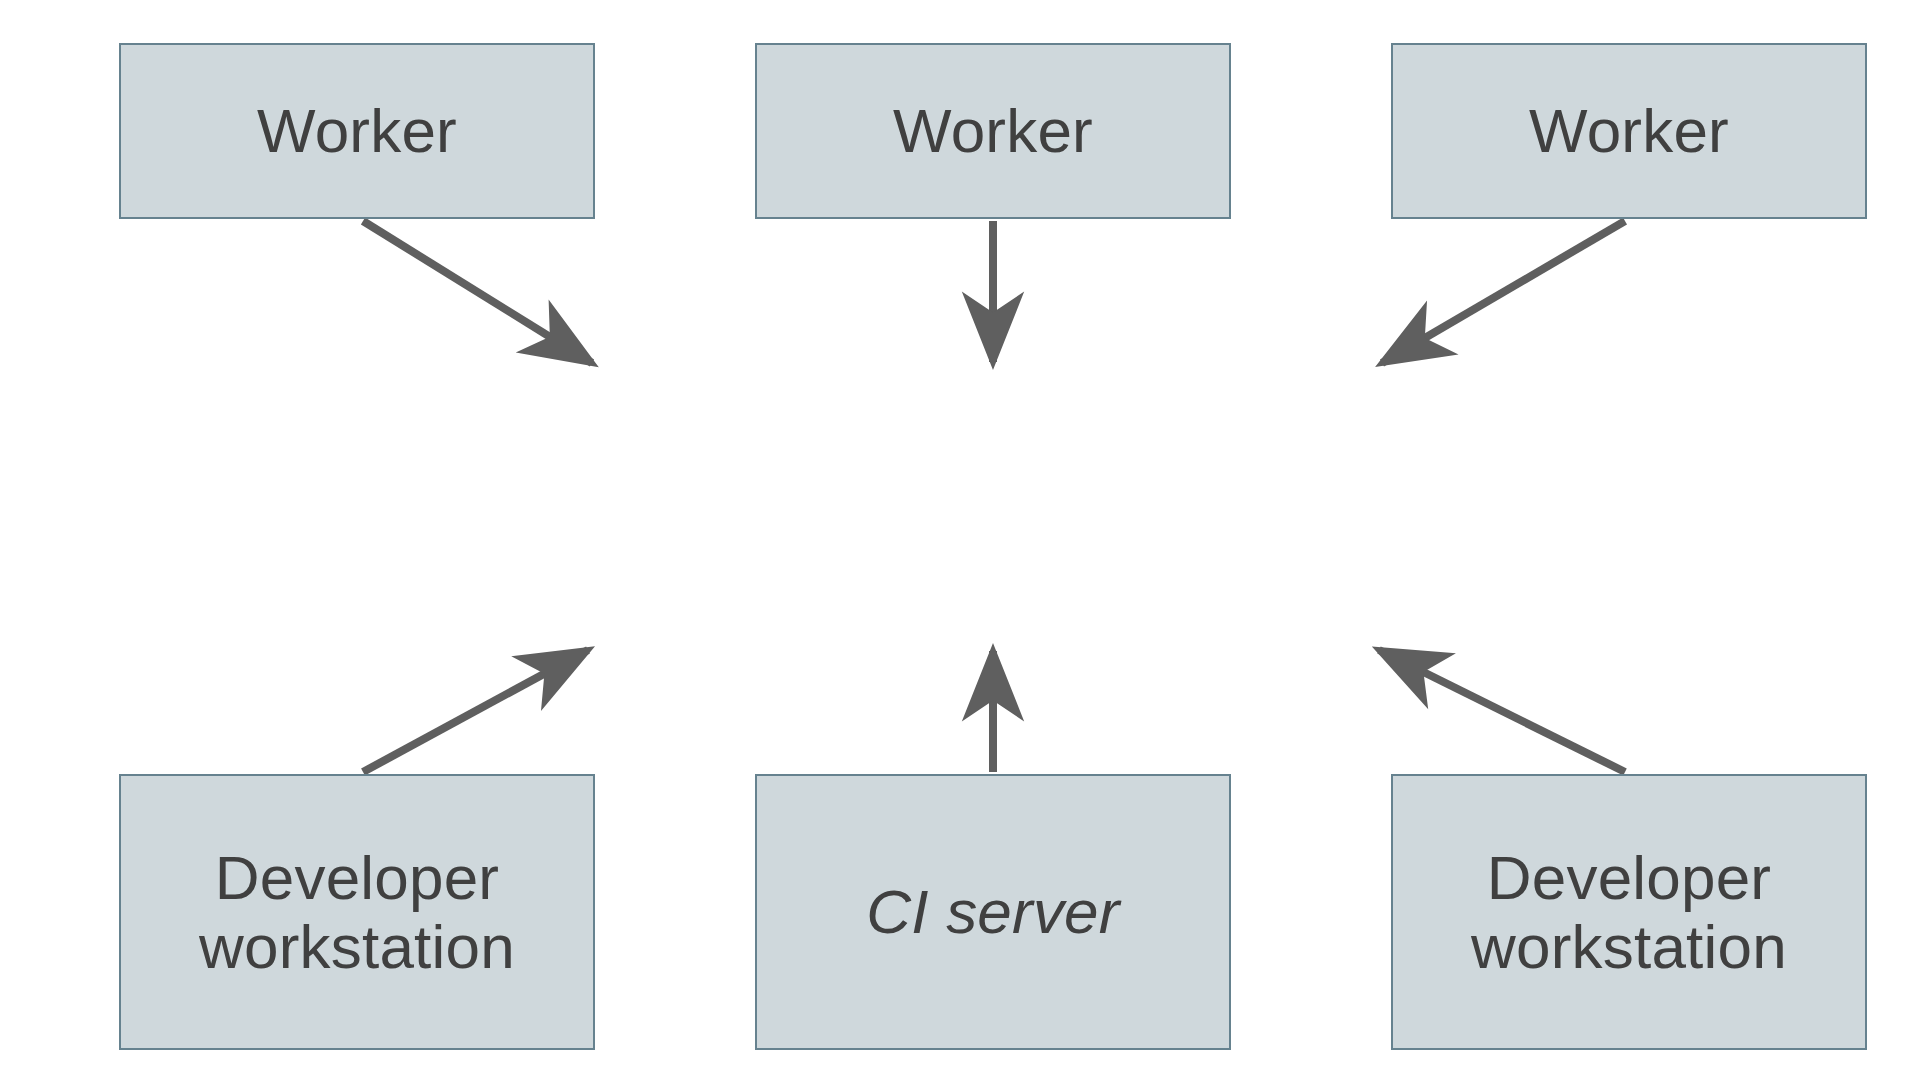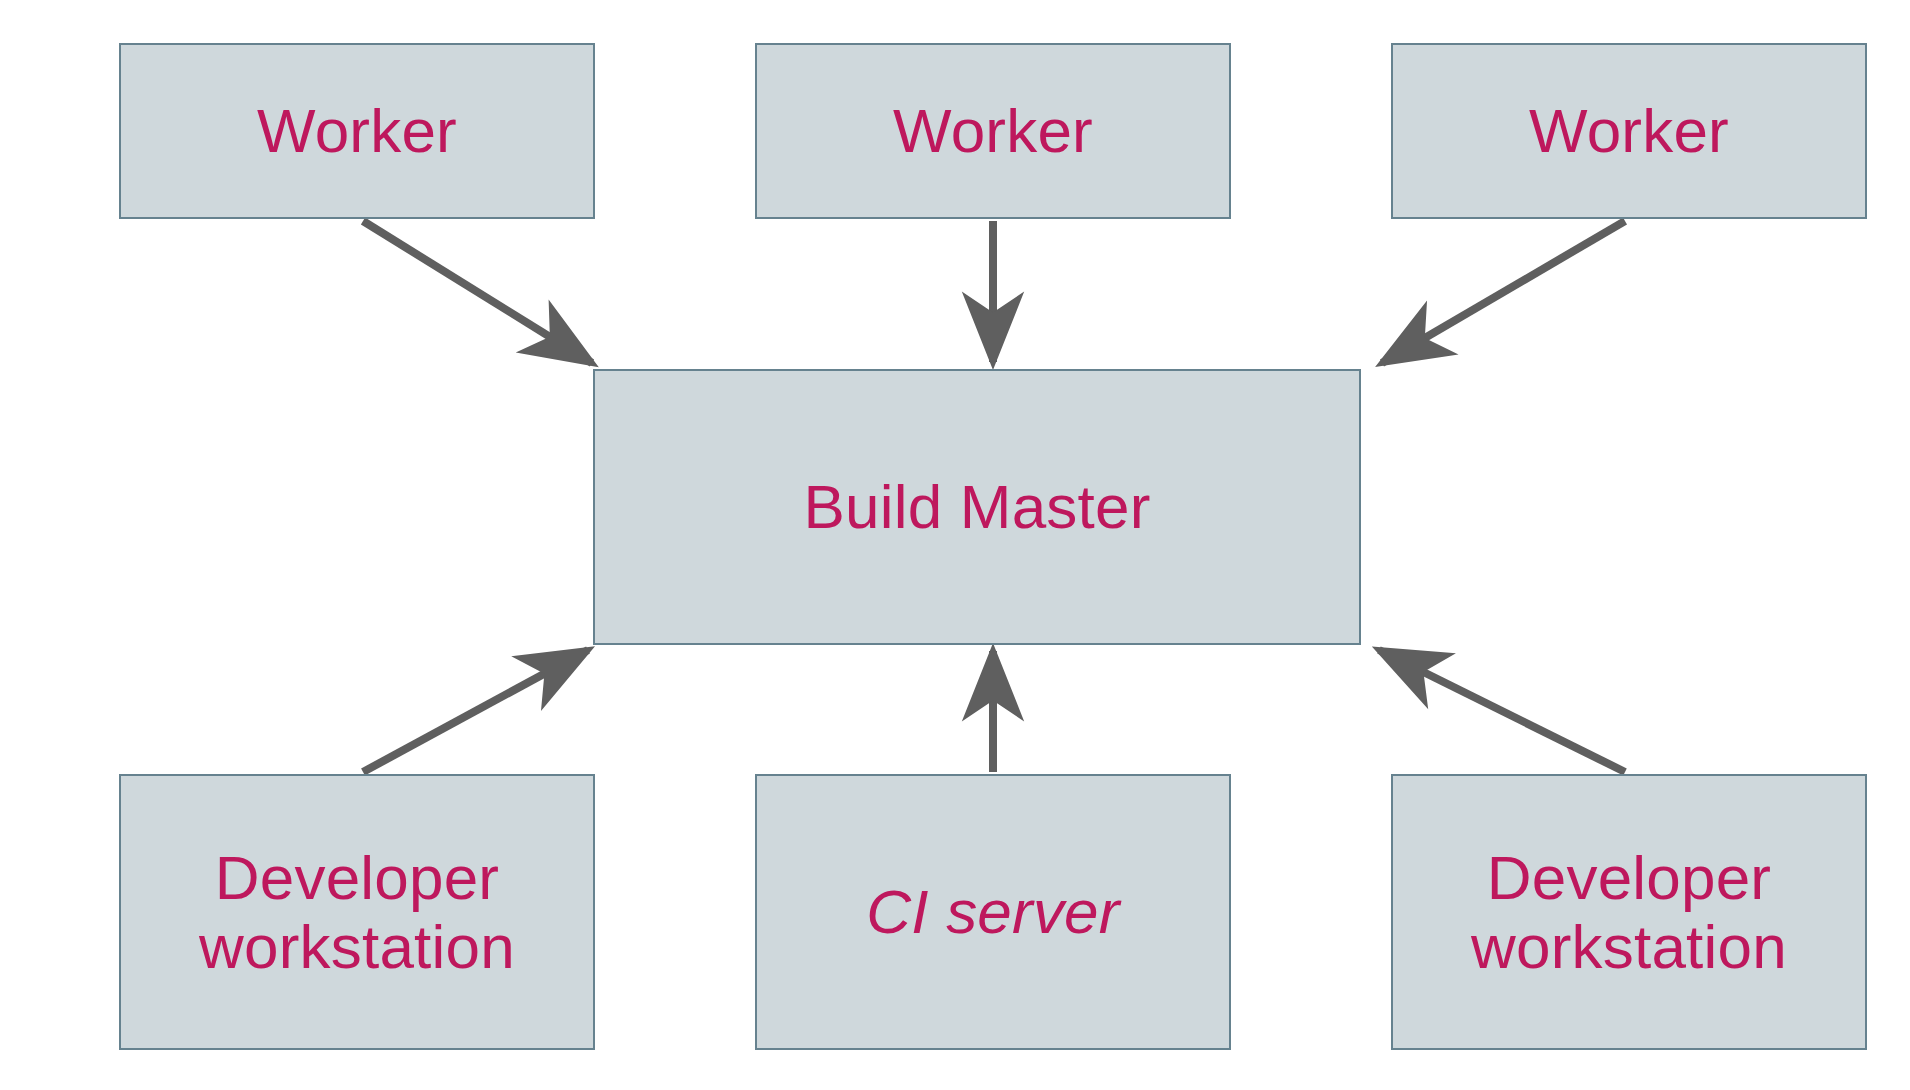--- a/index.html
+++ b/index.html
@@ -28,21 +28,21 @@
   }
   .node {
     position: absolute;
     box-sizing: border-box;
     background: #cfd8dc;
     border: 2px solid #66828f;
     display: flex;
     align-items: center;
     justify-content: center;
     text-align: center;
-    color: #be185d;
+    color: #404040;
     line-height: 1.12;
     white-space: pre-line;
     letter-spacing: 0.2px;
   }
   .node-label {
     display: block;
     white-space: pre-line;
     font-weight: 400;
   }
 
@@ -89,23 +89,20 @@
   </div>
 
   <div class="node" id="node-worker-2">
     <span class="node-label">Worker</span>
   </div>
 
   <div class="node" id="node-worker-3">
     <span class="node-label">Worker</span>
   </div>
 
-  <div class="node" id="node-build-master">
-    <span class="node-label">Build Master</span>
-  </div>
 
   <div class="node" id="node-dev-ws-1">
     <span class="node-label">Developer
 workstation</span>
   </div>
 
   <div class="node" id="node-ci-server">
     <span class="node-label">CI server</span>
   </div>
 

